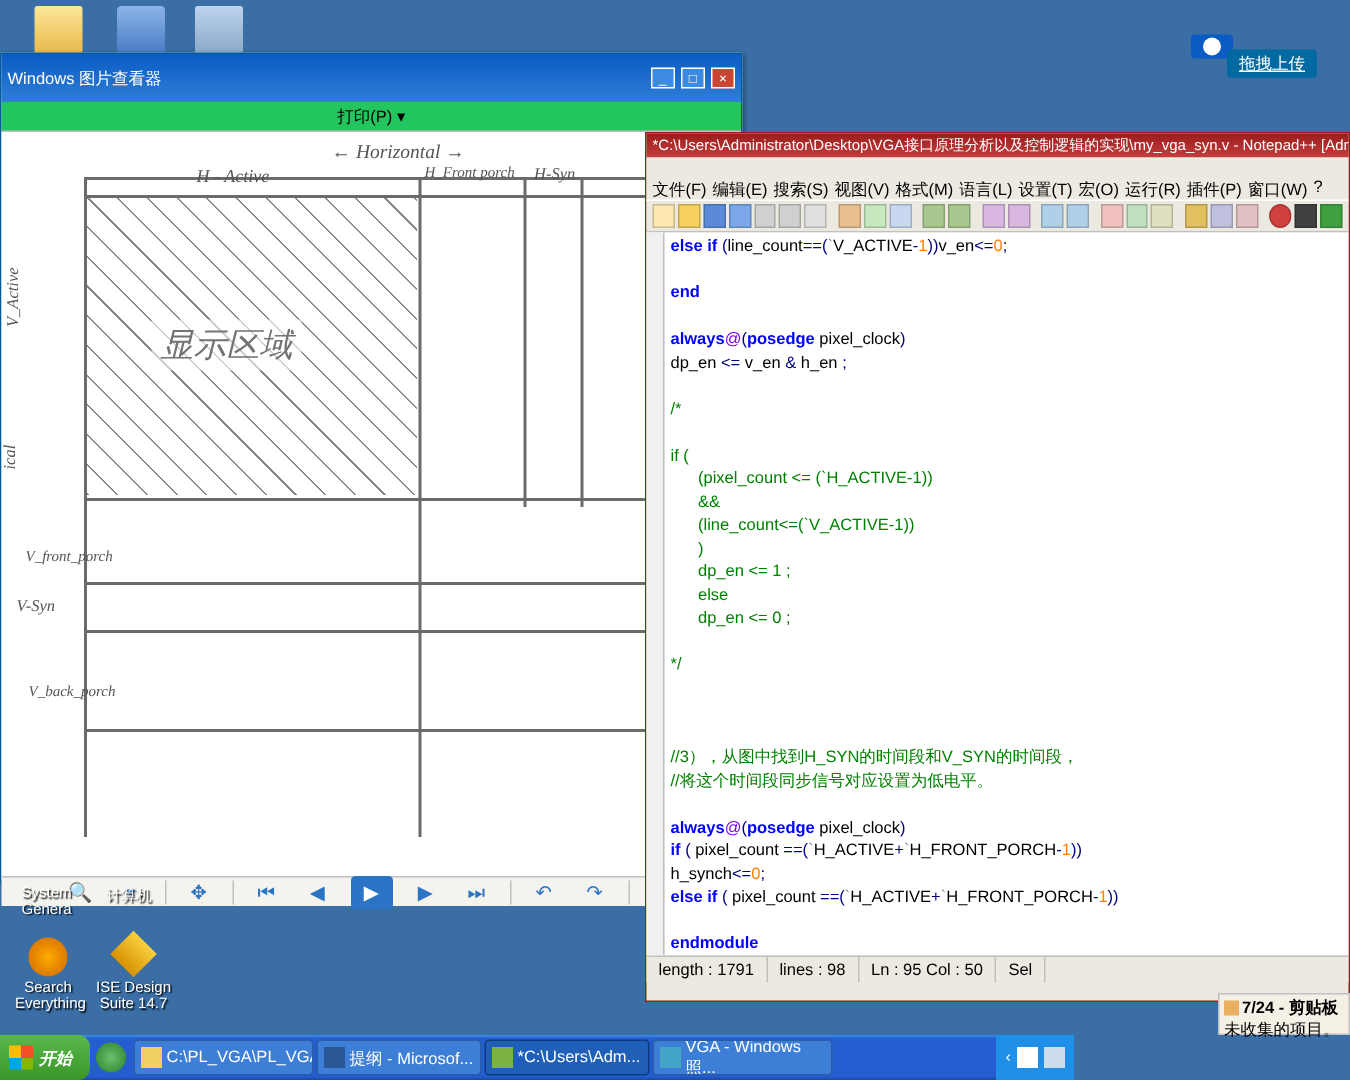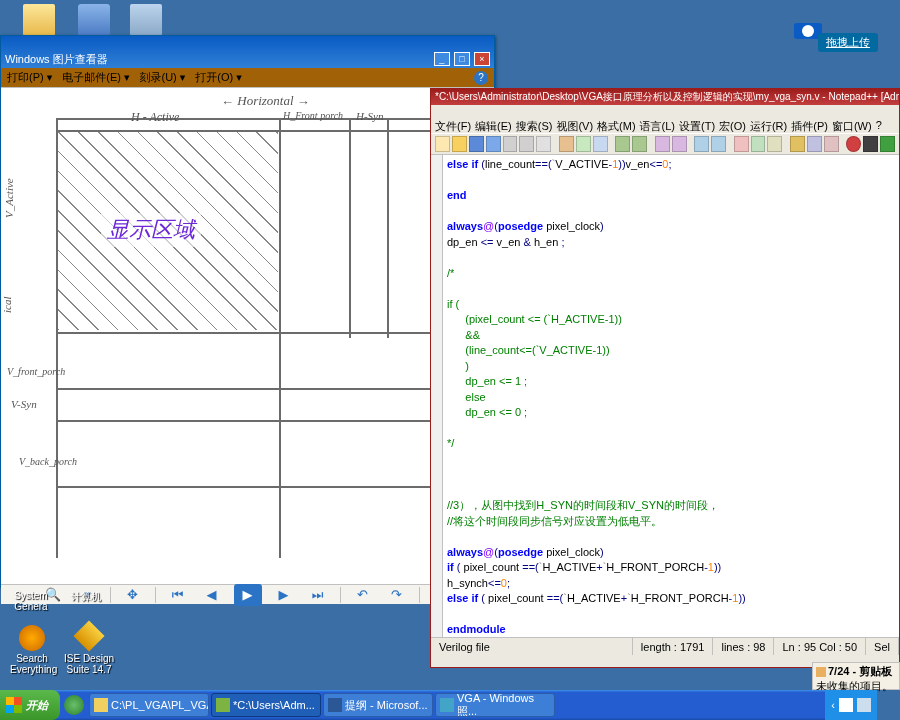--- a/index.html
+++ b/index.html
@@ -5,24 +5,24 @@
 * { margin:0; padding:0; box-sizing:border-box; font-family:"SimSun","Tahoma",sans-serif; font-size:11px; }
 body { width:900px; height:720px; background:#3a6ea5; position:relative; overflow:hidden; }
 
 
 .desktop-icon { position:absolute; width:48px; text-align:center; color:#fff; }
 .desktop-icon .ico { width:32px; height:32px; margin:0 auto 2px; }
 .desktop-icon .lbl { font-size:10px; text-shadow:1px 1px 1px #000; }
 
 
 .imgviewer { position:absolute; left:0; top:35px; width:495px; height:553px; background:#eceae0; border:1px solid #005c9e; box-shadow:1px 1px 3px rgba(0,0,0,.4); }
-.imgviewer .title { height:22px; background:linear-gradient(#0a5bc4,#2f7fd6); color:#fff; display:flex; align-items:flex-start; padding:16px 4px; font-size:10px; }
+.imgviewer .title { height:22px; background:linear-gradient(#0a5bc4,#2f7fd6); color:#fff; display:flex; align-items:center; padding:16px 4px; font-size:10px; }
 .imgviewer .title .t { flex:1; }
 .imgviewer .title .btns span { display:inline-block; width:16px; height:14px; background:#3d8ae0; border:1px solid #fff; margin-left:1px; text-align:center; line-height:12px; color:#fff; font-size:9px; }
-.imgviewer .menubar { height:20px; background:#a16207; border-bottom:1px solid #c0c0c0; padding:2px 6px; display:flex; gap:10px; align-items:center; color:#000; }
+.imgviewer .menubar { height:20px; background:#22c55e; border-bottom:1px solid #c0c0c0; padding:2px 6px; display:flex; gap:10px; align-items:center; color:#000;flex-direction:column; }
 .imgviewer .menubar .help-icon { margin-left:auto; width:14px; height:14px; border-radius:50%; background:#2b73c4; color:#fff; text-align:center; line-height:14px; font-size:10px; }
 .imgviewer .canvas { background:#fff; height:496px; position:relative; overflow:hidden; }
 .imgviewer .toolbar { height:20px; background:#f4f3ee; border-top:1px solid #c0c0c0; display:flex; align-items:center; justify-content:center; gap:10px; }
 .imgviewer .toolbar .tbtn { width:24px; height:18px; display:flex; align-items:center; justify-content:center; color:#2b73c4; font-size:13px; }
 .imgviewer .toolbar .tbtn.active { background:#2b73c4; border-radius:3px; color:#fff; width:28px; height:22px; }
 .imgviewer .toolbar .tbtn.del { color:#c43; }
 .imgviewer .toolbar .sep { width:1px; height:16px; background:#c0c0c0; }
 
 
 .sk { position:absolute; background:#6b6b6b; }
@@ -43,21 +43,21 @@
 .npp .code .kw { color:#0000ff; font-weight:bold; }
 .npp .code .str { color:#808080; }
 .npp .code .num { color:#ff8000; }
 .npp .code .op { color:#000080; }
 .npp .code .cm { color:#008000; }
 .npp .code .sys { color:#8000ff; }
 .npp .status { height:18px; background:#eceae0; border-top:1px solid #c0c0c0; display:flex; font-size:10px; align-items:center; color:#000; }
 .npp .status .cell { border-right:1px solid #c0c0c0; padding:0 8px; height:100%; display:flex; align-items:center; }
 
 
-.taskbar { position:absolute; left:0; bottom:0; width:877px; height:30px; background:linear-gradient(#3f90e8,#245dd0 8%,#245dd0 92%,#1a4aa8); display:flex; align-items:center; }
+.taskbar { position:absolute; left:0; bottom:0; width:716px; height:30px; background:linear-gradient(#3f90e8,#245dd0 8%,#245dd0 92%,#1a4aa8); display:flex; align-items:center; }
 .taskbar .start { height:30px; padding:0 12px 0 6px; background:linear-gradient(#5bb84a,#3a9629); color:#fff; font-weight:bold; display:flex; align-items:center; gap:4px; border-radius:0 8px 8px 0; font-style:italic; }
 .taskbar .ql { display:flex; gap:2px; padding:0 4px; }
 .taskbar .ql .qico { width:20px; height:20px; }
 .taskbar .tbtn2 { height:24px; min-width:110px; max-width:120px; background:#3d7ed6; border:1px solid #2a5ca8; border-radius:3px; margin:0 1px; padding:0 4px; display:flex; align-items:center; gap:3px; color:#fff; font-size:10px; overflow:hidden; }
 .taskbar .tbtn2.active { background:#1f5fb8; border-color:#0e3a80; }
 .taskbar .tbtn2 .tico { width:14px; height:14px; background:#f0d060; flex:none; }
 .taskbar .tray { margin-left:auto; height:30px; background:#1f8fe8; padding:0 6px; display:flex; align-items:center; gap:4px; }
 
 
 .float-btn { position:absolute; background:#0a5bc4; color:#fff; border-radius:3px; font-size:10px; padding:2px 8px; display:flex; align-items:center; gap:3px; }
@@ -116,24 +116,24 @@
 
     <div class="sk" style="left:55px; top:30px; width:2px; height:440px;"></div>
     <div class="sk" style="left:278px; top:30px; width:2px; height:440px;"></div>
     <div class="sk" style="left:348px; top:30px; width:2px; height:220px;"></div>
     <div class="sk" style="left:386px; top:30px; width:2px; height:220px;"></div>
 
     <div class="sk-text" style="left:2px; top:130px; font-size:11px; transform:rotate(-90deg); transform-origin:left top;">V_Active</div>
     <div class="sk-text" style="left:0px; top:225px; font-size:11px; transform:rotate(-90deg); transform-origin:left top;">ical</div>
 
     <div style="position:absolute; left:57px; top:44px; width:220px; height:198px; background:repeating-linear-gradient(45deg,#888 0,#888 1px,transparent 1px,transparent 14px);"></div>
-    <div class="sk-text" style="left:100px; top:125px; font-size:22px; color:#6d28d9; background:rgba(255,255,255,.6); padding:2px 6px;">显示区域</div>
+    <div class="sk-text" style="left:100px; top:125px; font-size:22px; color:#737373; background:rgba(255,255,255,.6); padding:2px 6px;">显示区域</div>
 
     <div class="sk" style="left:55px; top:244px; width:420px; height:2px;"></div>
-    <div class="sk-text" style="left:6px; top:278px; font-size:10px;">V_front_porch</div>
+    <div class="sk-text" style="left:16px; top:278px; font-size:10px;">V_front_porch</div>
     <div class="sk" style="left:55px; top:300px; width:420px; height:2px;"></div>
     <div class="sk-text" style="left:10px; top:310px; font-size:11px;">V-Syn</div>
     <div class="sk" style="left:55px; top:332px; width:420px; height:2px;"></div>
     <div class="sk-text" style="left:18px; top:368px; font-size:10px;">V_back_porch</div>
     <div class="sk" style="left:55px; top:398px; width:420px; height:2px;"></div>
   </div>
   <div class="toolbar">
     <span class="tbtn">🔍</span>
     <span class="tbtn">▾</span>
     <span class="sep"></span>
@@ -246,21 +246,20 @@
  
 <span class="kw">always</span><span class="sys">@</span><span class="op">(</span><span class="kw">posedge</span> pixel_clock<span class="op">)</span>
 <span class="kw">if</span> <span class="op">(</span> pixel_count <span class="op">==(</span><span class="str">`</span>H_ACTIVE<span class="op">+</span><span class="str">`</span>H_FRONT_PORCH<span class="op">-</span><span class="num">1</span><span class="op">))</span>
 h_synch<span class="op">&lt;=</span><span class="num">0</span><span class="op">;</span>
 <span class="kw">else</span> <span class="kw">if</span> <span class="op">(</span> pixel_count <span class="op">==(</span><span class="str">`</span>H_ACTIVE<span class="op">+</span><span class="str">`</span>H_FRONT_PORCH<span class="op">-</span><span class="num">1</span><span class="op">))</span>
  
 <span class="kw">endmodule</span>
  </div>
   </div>
   <div class="status">
-    <span class="cell" style="flex:1;">Verilog file</span>
     <span class="cell">length : 1791</span>
     <span class="cell">lines : 98</span>
     <span class="cell">Ln : 95    Col : 50</span>
     <span class="cell">Sel</span>
   </div>
 </div>
 
 <div class="clipboard-panel">
   <div style="font-weight:bold; display:flex; align-items:center; gap:2px;">
       <span style="width:10px;height:10px;background:#e8b060;"></span>
@@ -274,27 +273,27 @@
     <span style="width:16px;height:16px;background:conic-gradient(#f25022 0 25%,#7fba00 0 50%,#00a4ef 0 75%,#ffb900 0);"></span>
     <span>开始</span>
   </div>
   <div class="ql">
     <span class="qico" style="background:radial-gradient(#6ac06a,#2a802a); border-radius:50%;"></span>
   </div>
   <div class="tbtn2">
       <span class="tico"></span>
       <span>C:\PL_VGA\PL_VGA...</span>
     </div>
+  <div class="tbtn2">
+      <span class="tico" style="background:#2b5797;"></span>
+      <span>提纲 - Microsof...</span>
+    </div>
   <div class="tbtn2 active">
       <span class="tico" style="background:#7cb342;"></span>
       <span>*C:\Users\Adm...</span>
-    </div>
-  <div class="tbtn2">
-      <span class="tico" style="background:#2b5797;"></span>
-      <span>提纲 - Microsof...</span>
     </div>
   <div class="tbtn2">
       <span class="tico" style="background:#42a5c8;"></span>
       <span>VGA - Windows 照...</span>
     </div>
   <div class="tray">
     <span style="color:#fff;">‹</span>
     <span style="width:14px;height:14px;background:#fff;"></span>
     <span style="width:14px;height:14px;background:#cde;"></span>
   </div>

